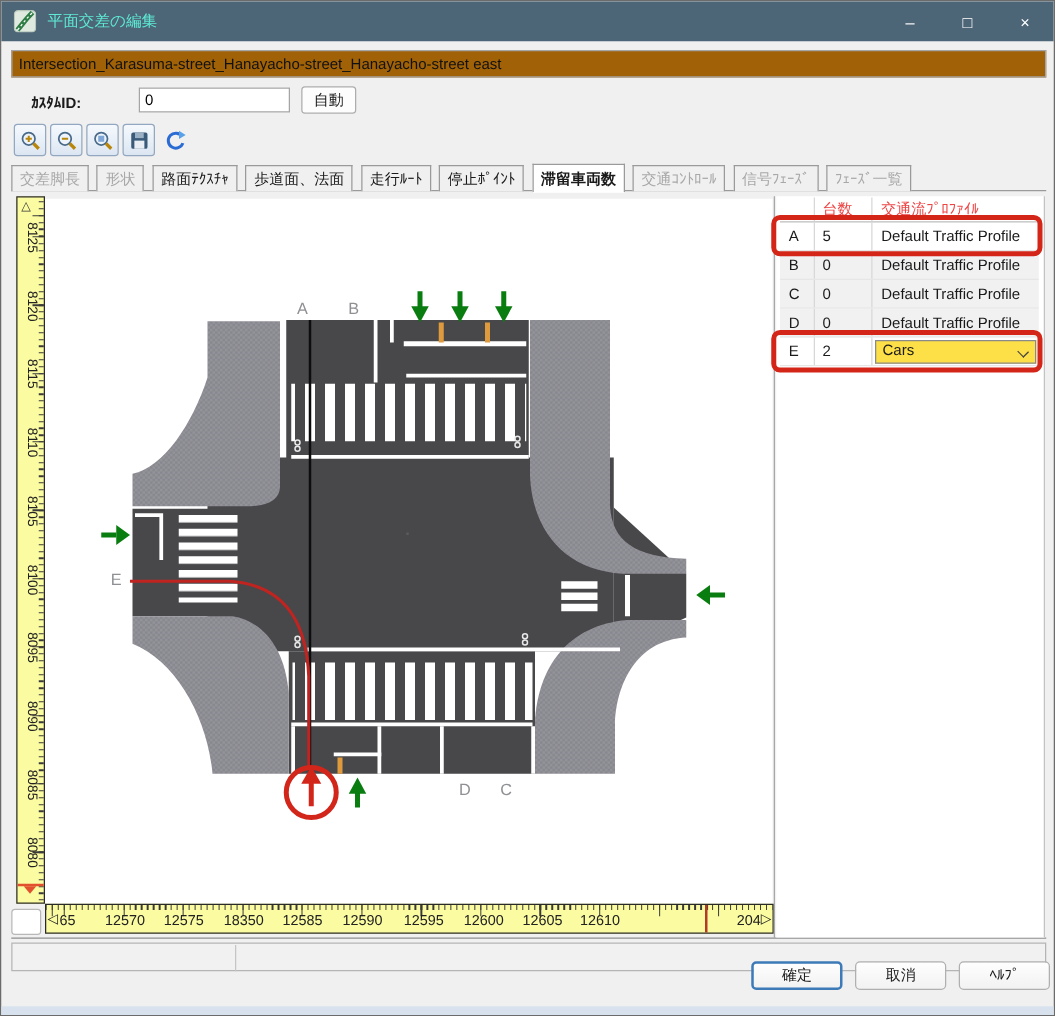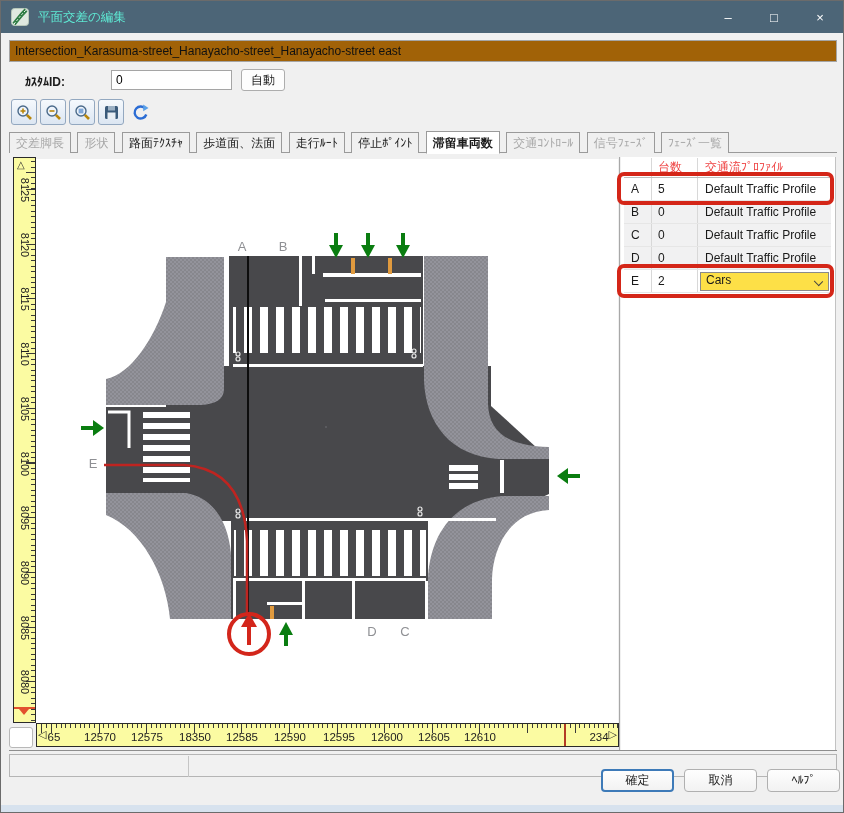--- a/index.html
+++ b/index.html
@@ -309,21 +309,21 @@
     <span class="rlab" style="left:17px">65</span>
     <span class="rlab" style="left:63px">12570</span>
     <span class="rlab" style="left:110px">12575</span>
     <span class="rlab" style="left:158px">18350</span>
     <span class="rlab" style="left:205px">12585</span>
     <span class="rlab" style="left:253px">12590</span>
     <span class="rlab" style="left:302px">12595</span>
     <span class="rlab" style="left:350px">12600</span>
     <span class="rlab" style="left:397px">12605</span>
     <span class="rlab" style="left:443px">12610</span>
-    <span class="rlab" style="left:562px">234</span>
+    <span class="rlab" style="left:562px">204</span>
     <div class="hmark"></div>
   </div>
 
   <div class="cornerbtn"></div>
   <div class="vsplit"></div>
   <div class="hsplit"></div>
 
   <div class="rpanel">
     <div class="ttable">
       <div class="thead">

